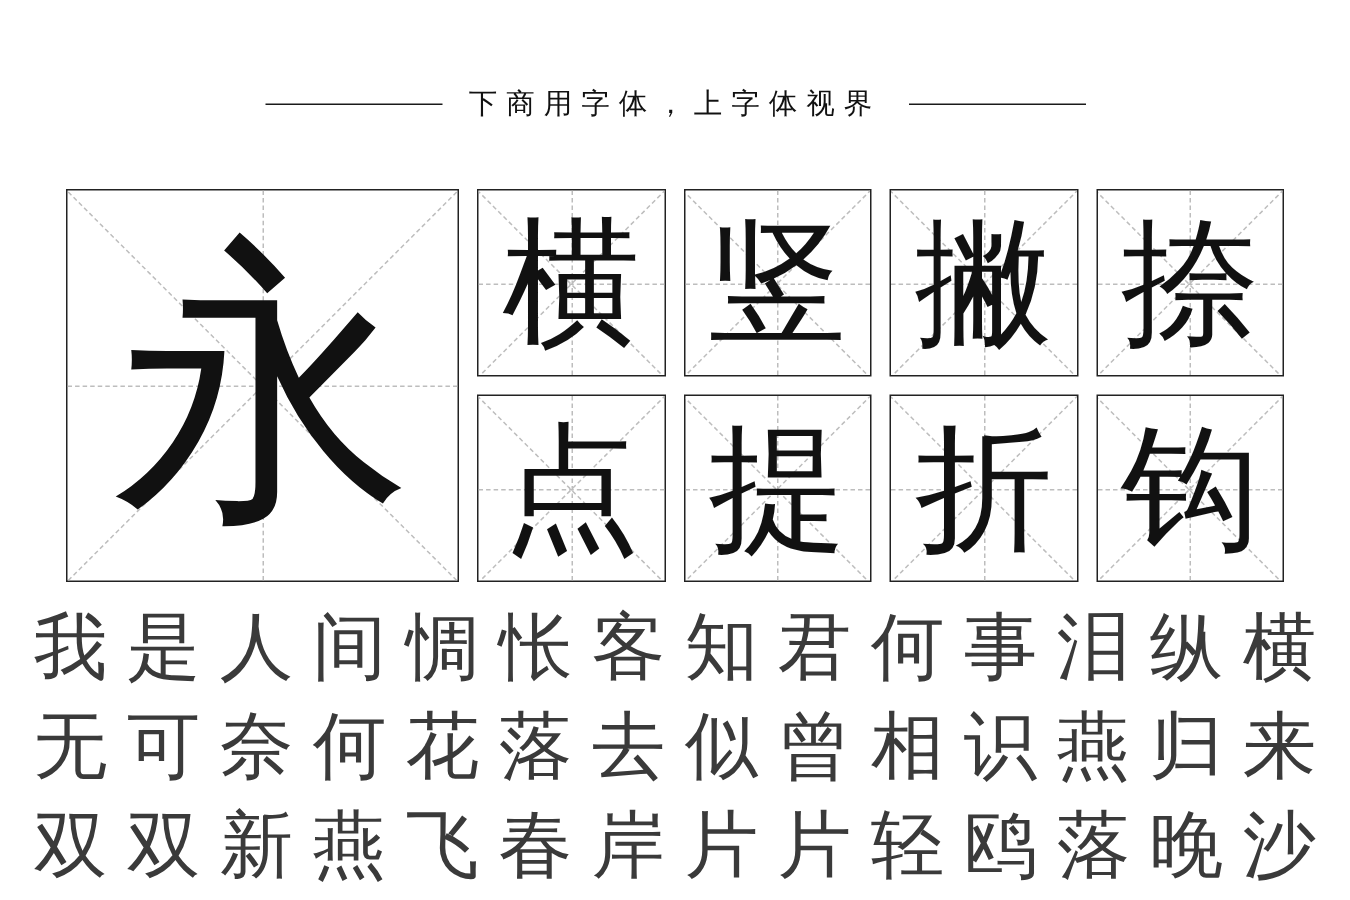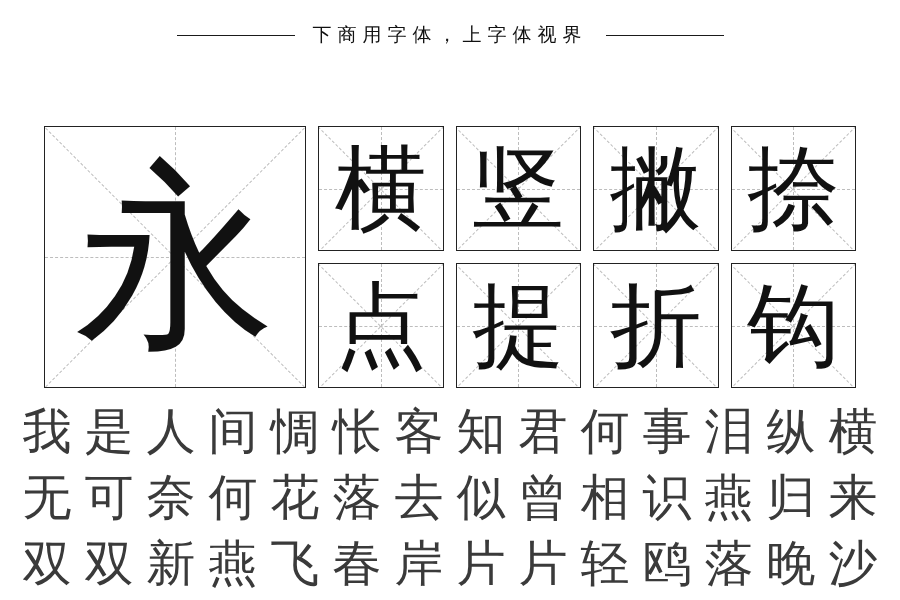--- a/index.html
+++ b/index.html
@@ -19,21 +19,21 @@
     height: 600px;
     box-sizing: border-box;
   }
 
   
   .header {
     display: flex;
     align-items: center;
     justify-content: center;
     gap: 18px;
-    padding-top: 24px;
+    padding-top: 58px;
     height: 22px;
   }
   .rule {
     width: 118px;
     height: 0;
     border-top: 1.5px solid #1a1a1a;
   }
   .header-title {
     font-family: "DejaVu Sans", sans-serif;
     font-size: 19px;

